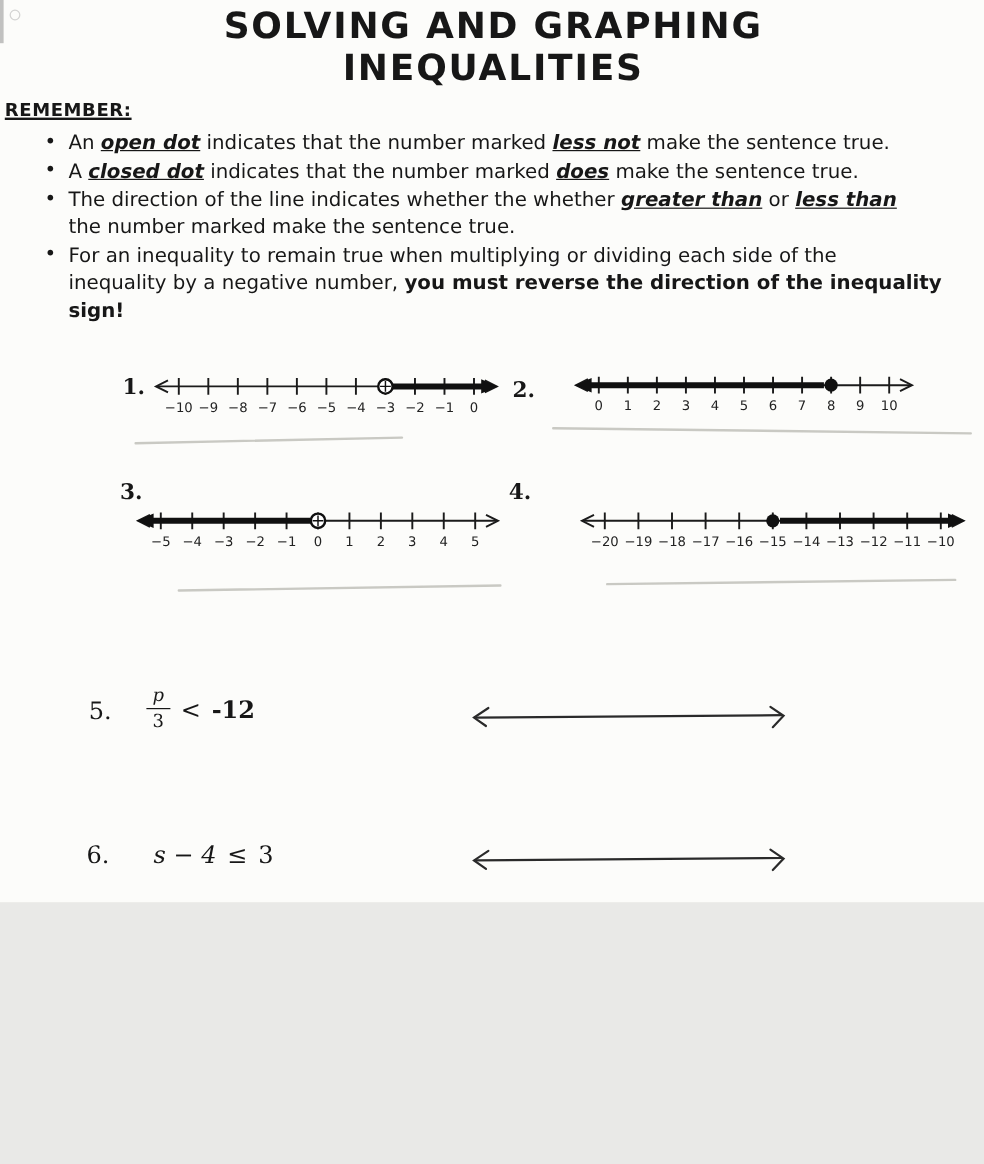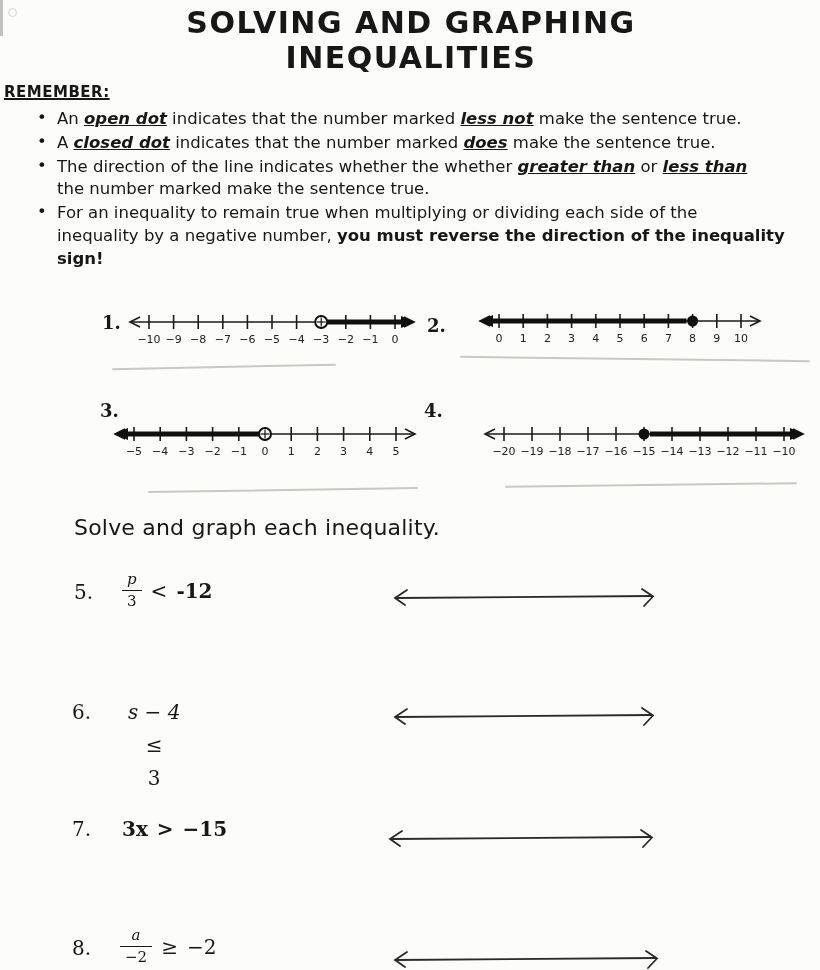--- a/index.html
+++ b/index.html
@@ -1,16 +1,16 @@
 <!DOCTYPE html>
 <html><head>
 <meta charset="utf-8">
 <style>
   html,body{margin:0;padding:0;background:#e9e9e7;}
-  .page{position:relative;width:820px;height:970px;background:#fcfcfa;
+  .page{position:relative;width:820px;height:752px;background:#fcfcfa;
         font-family:"DejaVu Sans",sans-serif;color:#171717;overflow:hidden;}
 
   .edge-strip{position:absolute;left:0;top:0;width:3px;height:36px;background:#8f8f8f;opacity:.55;}
   .c-mark{position:absolute;left:8px;top:8px;width:7px;height:7px;border:1.5px solid #b0b0b0;
           border-radius:50%;opacity:.55;}
 
   .title{position:absolute;left:58px;top:5px;width:706px;text-align:center;
          font-size:30px;font-weight:bold;letter-spacing:1.5px;}
 
   .remember{position:absolute;left:4px;top:83px;font-size:15px;font-weight:bold;
@@ -191,41 +191,40 @@
         <line x1="168" y1="16" x2="315" y2="16" stroke="#101010" stroke-width="5"></line>
         <path d="M308,10 L322,16 L308,22 Z" fill="#101010"></path>
         <circle cx="162" cy="16" r="5.5" fill="#101010"></circle>
       </svg></div>
 
   <div class="faint" style="left:112px;top:366px;width:224px;transform:rotate(-1.2deg);"></div>
   <div class="faint" style="left:460px;top:358px;width:350px;transform:rotate(0.7deg);"></div>
   <div class="faint" style="left:148px;top:489px;width:270px;transform:rotate(-0.9deg);"></div>
   <div class="faint" style="left:505px;top:484px;width:292px;transform:rotate(-0.7deg);"></div>
 
-  <div class="instruction" style="left:74px;top:515px;">Solve and graph each inequality.</div>
 
   <div class="plabel" style="left:74px;top:580px;">5.</div>
   <div class="pexpr" style="left:122px;top:572px;">
     <span class="frac">
         <span class="num">p</span>
         <span class="den">3</span>
       </span>
     <span>&lt;</span>
     <span class="heavy">-12</span>
   </div>
   <div class="blankwrap" style="left:390px;top:583px;">
     <svg width="268" height="30" viewBox="0 0 268 30">
       <line x1="6" y1="15" x2="262" y2="13" stroke="#2a2a2a" stroke-width="1.8"></line>
       <path d="M17,7 L5,15 L15,22" fill="none" stroke="#2a2a2a" stroke-width="1.8" stroke-linecap="round"></path>
       <path d="M252,6 L263,13.5 L254,23" fill="none" stroke="#2a2a2a" stroke-width="1.8" stroke-linecap="round"></path>
     </svg>
   </div>
 
   <div class="plabel" style="left:72px;top:700px;">6.</div>
-  <div class="pexpr" style="left:128px;top:700px;flex-direction:column;">
+  <div class="pexpr" style="left:128px;top:700px;">
     <span class="it">s − 4</span>
     <span>≤</span>
     <span>3</span>
   </div>
   <div class="blankwrap" style="left:390px;top:702px;">
     <svg width="268" height="30" viewBox="0 0 268 30">
       <line x1="6" y1="15" x2="262" y2="13" stroke="#2a2a2a" stroke-width="1.8"></line>
       <path d="M17,7 L5,15 L15,22" fill="none" stroke="#2a2a2a" stroke-width="1.8" stroke-linecap="round"></path>
       <path d="M252,6 L263,13.5 L254,23" fill="none" stroke="#2a2a2a" stroke-width="1.8" stroke-linecap="round"></path>
     </svg>

